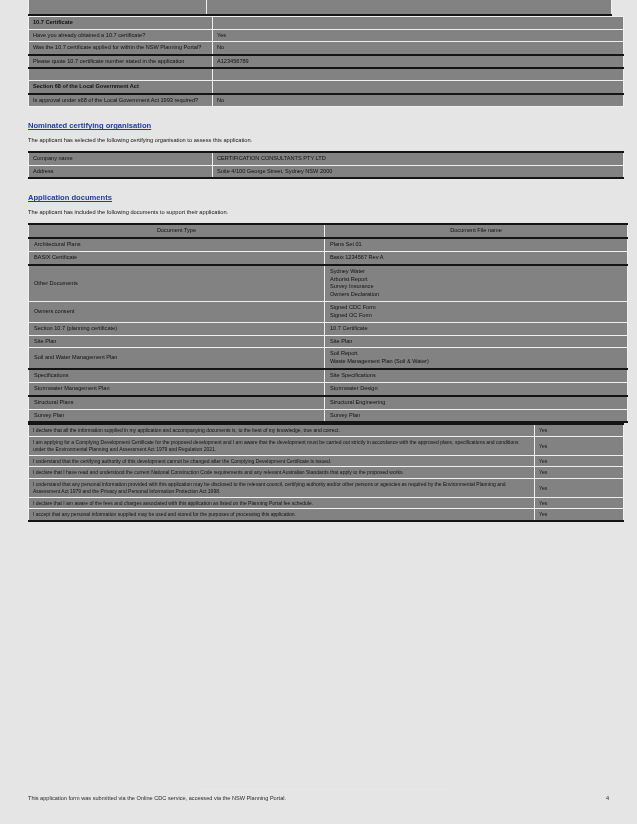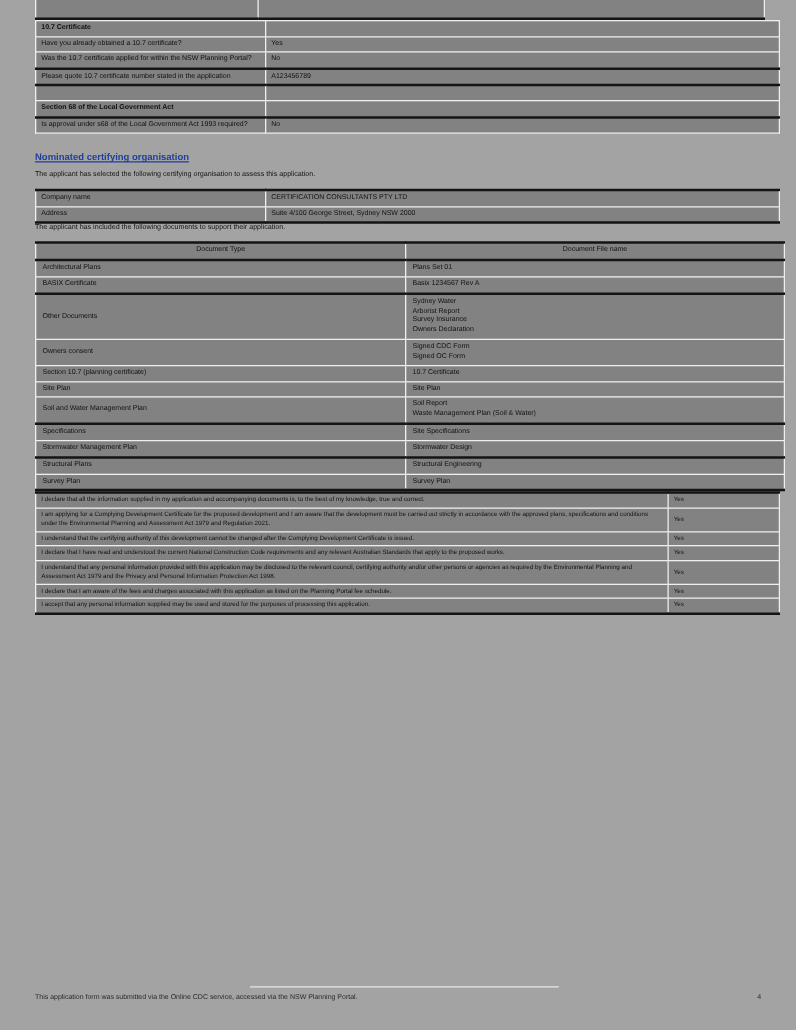--- a/index.html
+++ b/index.html
@@ -14,21 +14,21 @@
     position: relative;
     font-family: "Liberation Sans", sans-serif;
     color: #1a1a1a;
     overflow: hidden;
   }
   .page {
     position: absolute;
     left: 0; top: 0;
     width: 637px;
     height: 824px;
-    background: #a3a3a3;
+    background: #e5e5e5;
   }
   .content {
     position: absolute;
     left: 28px;
     top: 0;
     width: 581px;
   }
 
   
   table.doc-table {
@@ -233,20 +233,21 @@
         <td class="key">Company name</td>
         <td class="val">CERTIFICATION CONSULTANTS PTY LTD</td>
       </tr>
       <tr>
         <td class="key">Address</td>
         <td class="val">Suite 4/100 George Street, Sydney NSW 2000</td>
       </tr>
     </tbody>
       </table>
 
+    <h2 class="sec">Application documents</h2>
     <p class="lead">The applicant has included the following documents to support their application.</p>
 
     <table class="docs">
       <tbody>
           <tr class="head">
         <td class="dt">Document Type</td>
         <td class="dn">Document File name</td>
       </tr>
       <tr>
         <td class="dt">Architectural Plans</td>

